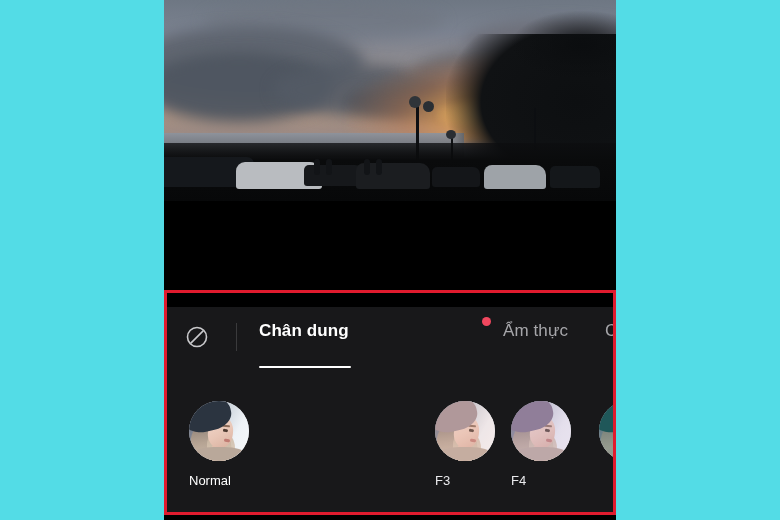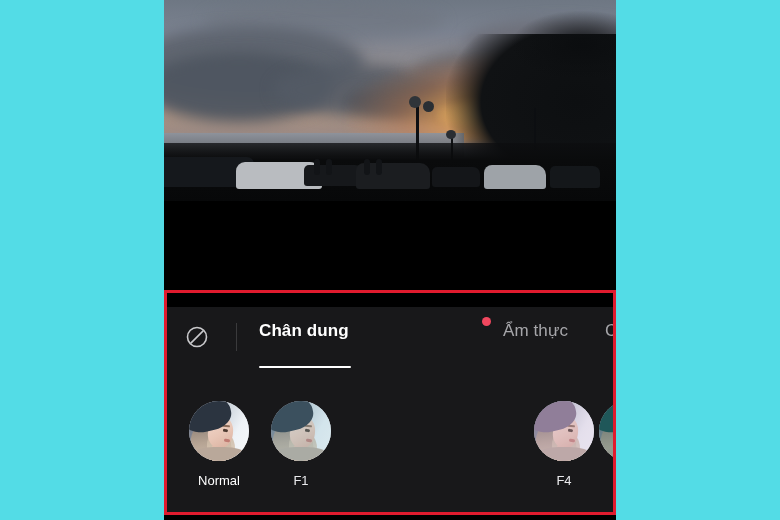--- a/index.html
+++ b/index.html
@@ -166,21 +166,21 @@
     position:absolute; left:315px; top:10px;
     width:9px; height:9px; border-radius:50%;
     background:#f0475e;
   }
 
   
   #thumb-row{
     position:absolute; left:0; top:108px; width:100%; height:100px;
   }
   .thumb-item{
-    position:absolute; top:0; width:60px; text-align:center;
+    position:absolute; top:0; width:60px; 
   }
   .thumb-circle{
     width:60px; height:60px; border-radius:50%;
     overflow:hidden; position:relative;
     background:#c9cdd4;
   }
   .portrait{
     position:absolute; left:0; top:0; width:100%; height:100%;
   }
   .p-bg{
@@ -324,42 +324,42 @@
               <div class="p-brow"></div>
             <div class="p-eye"></div>
               <div class="p-lip"></div>
               <div class="p-hat"></div>
             <div class="p-shoulder"></div>
           </div>
         </div>
         <div class="thumb-label sel">Normal</div>
       </div>
 
-      <div class="thumb-item" style="left:104px">
+
+
+      <div class="thumb-item" style="left:268px">
         <div class="thumb-circle">
           <div class="portrait">
             <div class="p-bg"></div>
               <div class="p-hair"></div>
               <div class="p-hair2"></div>
             <div class="p-neck"></div>
               <div class="p-face"></div>
               <div class="p-brow"></div>
             <div class="p-eye"></div>
               <div class="p-lip"></div>
-              <div class="p-hat"></div>
+            <div class="p-hat" style="background:#9e8d92"></div>
             <div class="p-shoulder"></div>
-            <div class="tint" style="background:rgba(120,180,200,.22)"></div>
+            <div class="tint" style="background:rgba(240,190,180,.22)"></div>
           </div>
         </div>
-        <div class="thumb-label">F1</div>
-      </div>
-
-
-
-      <div class="thumb-item" style="left:367px">
+        <div class="thumb-label">F3</div>
+      </div>
+
+      <div class="thumb-item" style="left:344px">
         <div class="thumb-circle">
           <div class="portrait">
             <div class="p-bg"></div>
               <div class="p-hair"></div>
               <div class="p-hair2"></div>
             <div class="p-neck"></div>
               <div class="p-face"></div>
               <div class="p-brow"></div>
             <div class="p-eye"></div>
               <div class="p-lip"></div>

